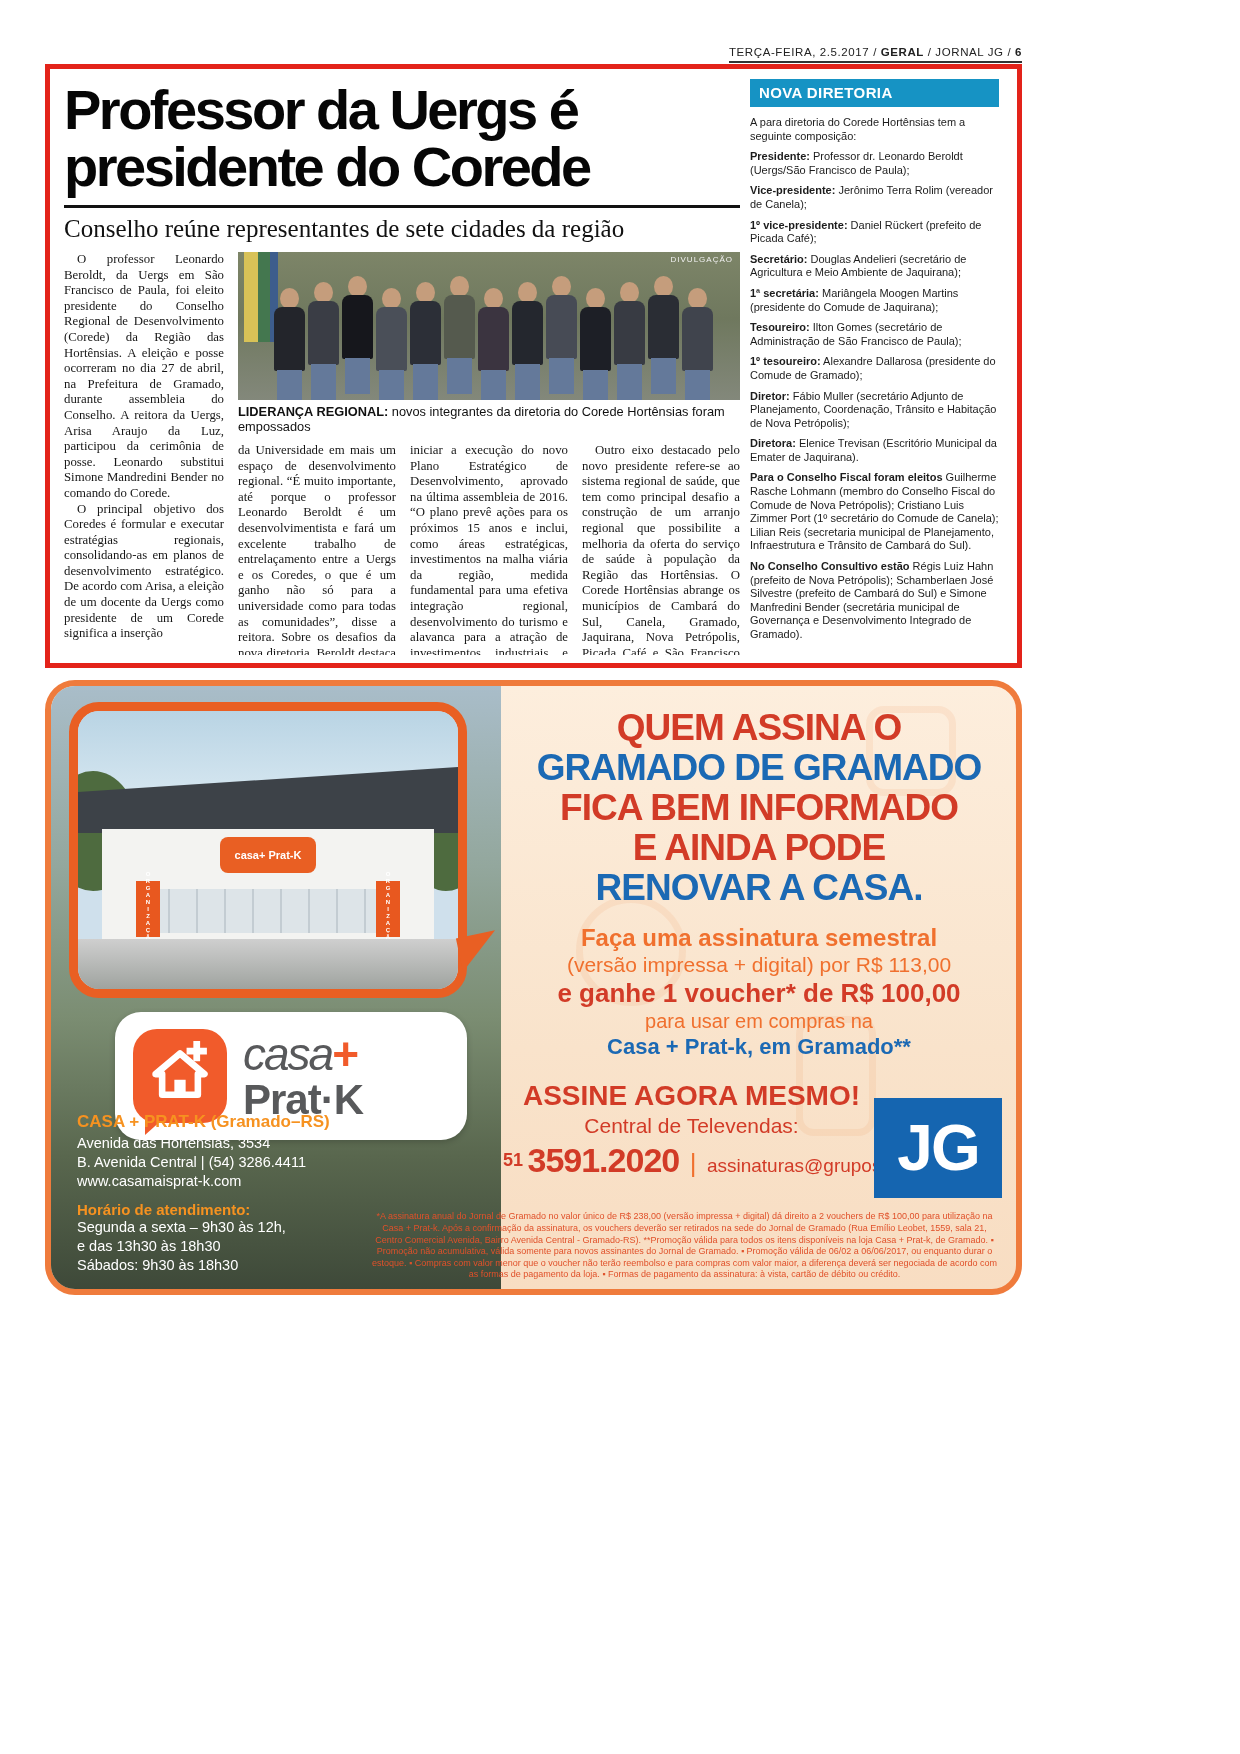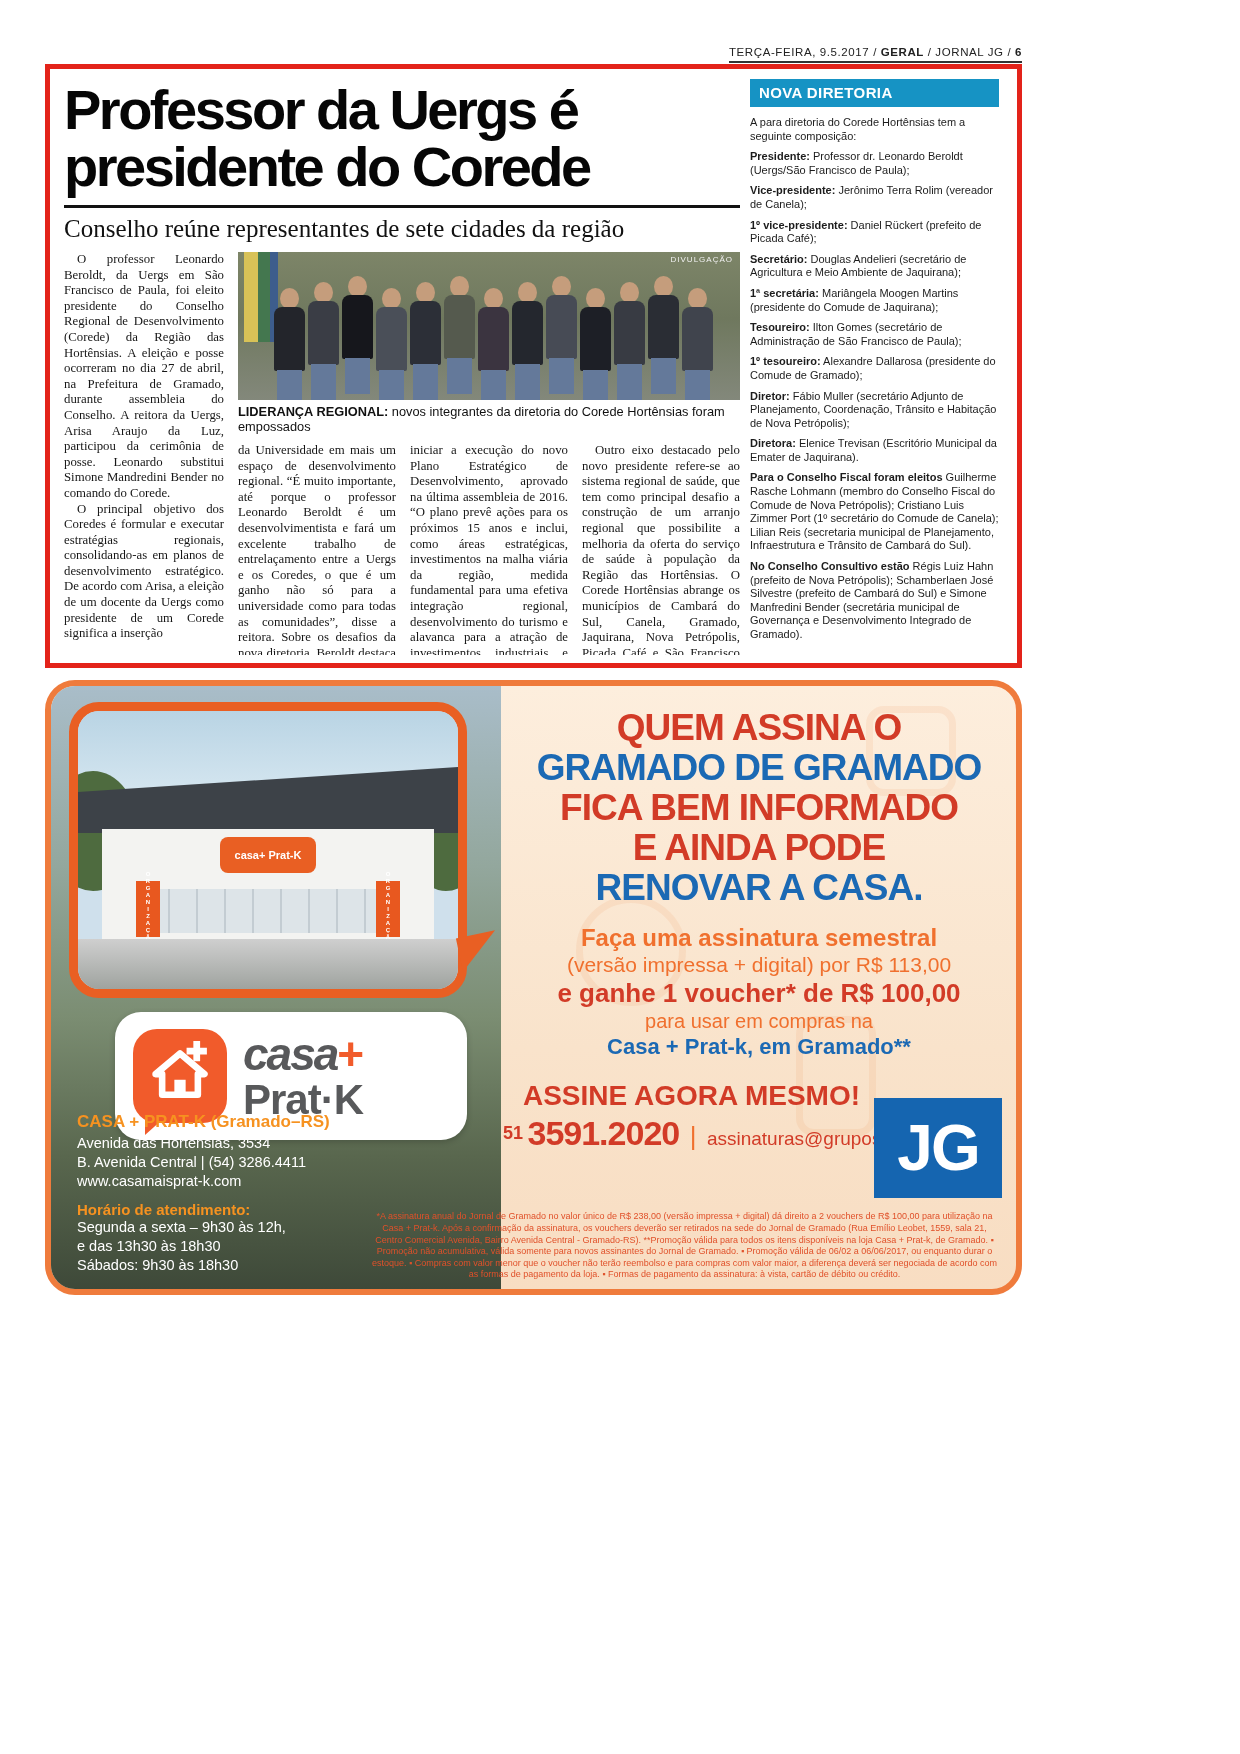--- a/index.html
+++ b/index.html
@@ -123,21 +123,21 @@
     position:absolute; left:64px; top:326px; width:352px; height:128px;
     background:#fff; border-radius:26px; display:flex; align-items:center;
     gap:16px; padding:12px 18px; box-shadow:0 2px 6px rgba(0,0,0,.2);
   }
   .casa-icon { position:relative; width:94px; height:94px; flex:0 0 auto; }
   .casa-icon .sq { position:absolute; inset:0; background:#f15b2b; border-radius:24px; }
   .casa-icon .tail2 { position:absolute; left:12px; bottom:-12px; width:0; height:0;
     border-top:16px solid #f15b2b; border-right:18px solid transparent; }
   .casa-icon svg { position:absolute; inset:0; }
   .wordmark { line-height:1; }
-  .wm-casa { font-size:46px; font-weight:bold; font-style:italic; color:#58595b; letter-spacing:-2px; }
+  .wm-casa { font-size:46px; font-weight:normal; font-style:italic; color:#58595b; letter-spacing:-2px; }
   .wm-plus { font-size:46px; font-weight:bold; color:#f15b2b; font-style:normal; }
   .wm-pratk { font-size:42px; font-weight:bold; color:#58595b; letter-spacing:-1px; margin-top:2px; }
 
   .store-info { position:absolute; left:26px; bottom:14px; width:360px; }
   .si-name { color:#f69220; font-weight:bold; font-size:17px; margin-bottom:2px; }
   .si-line { color:#fff; font-size:14.5px; line-height:19px; }
   .si-hours-title { color:#f69220; font-weight:bold; font-size:15px; margin-top:10px; }
 
   
   .ad-right { position:absolute; left:452px; top:22px; width:512px; text-align:center; }
@@ -166,21 +166,21 @@
     position:absolute; left:318px; right:16px; bottom:8px;
     font-size:9px; line-height:11.6px; color:#e0512a; text-align:center;
   }
 </style>
 </head>
 <body>
 
 <div id="page">
 
   <div class="pg-header">
-    <span class="hdr-inner"><span>TERÇA-FEIRA, 9.5.2017 / </span><b>GERAL</b><span> / JORNAL JG / </span><b>6</b></span>
+    <span class="hdr-inner"><span>TERÇA-FEIRA, 2.5.2017 / </span><b>GERAL</b><span> / JORNAL JG / </span><b>6</b></span>
   </div>
 
   <div class="article-box">
     <div class="art-main">
       <div class="headline">
         <div>Professor da Uergs é</div>
         <div>presidente do Corede</div>
       </div>
       <div class="sub-rule"></div>
       <div class="subhead">Conselho reúne representantes de sete cidades da região</div>
@@ -367,20 +367,21 @@
         </div>
       <div class="offer">
         <div class="of1">Faça uma assinatura semestral</div>
         <div class="of2">(versão impressa + digital) por R$ 113,00</div>
         <div class="of3">e ganhe 1 voucher* de R$ 100,00</div>
         <div class="of4">para usar em compras na</div>
         <div class="of5">Casa + Prat-k, em Gramado**</div>
       </div>
       <div class="cta-block">
         <div class="cta1">ASSINE AGORA MESMO!</div>
+        <div class="cta2">Central de Televendas:</div>
         <div class="phone-row">
           <span class="ph-prefix">51</span>
           <span class="ph-num">3591.2020</span>
           <span class="ph-sep">|</span>
           <span class="ph-mail">assinaturas@gruposinos.com.br</span>
         </div>
       </div>
     </div>
 
     <div class="jg-logo">JG</div>

